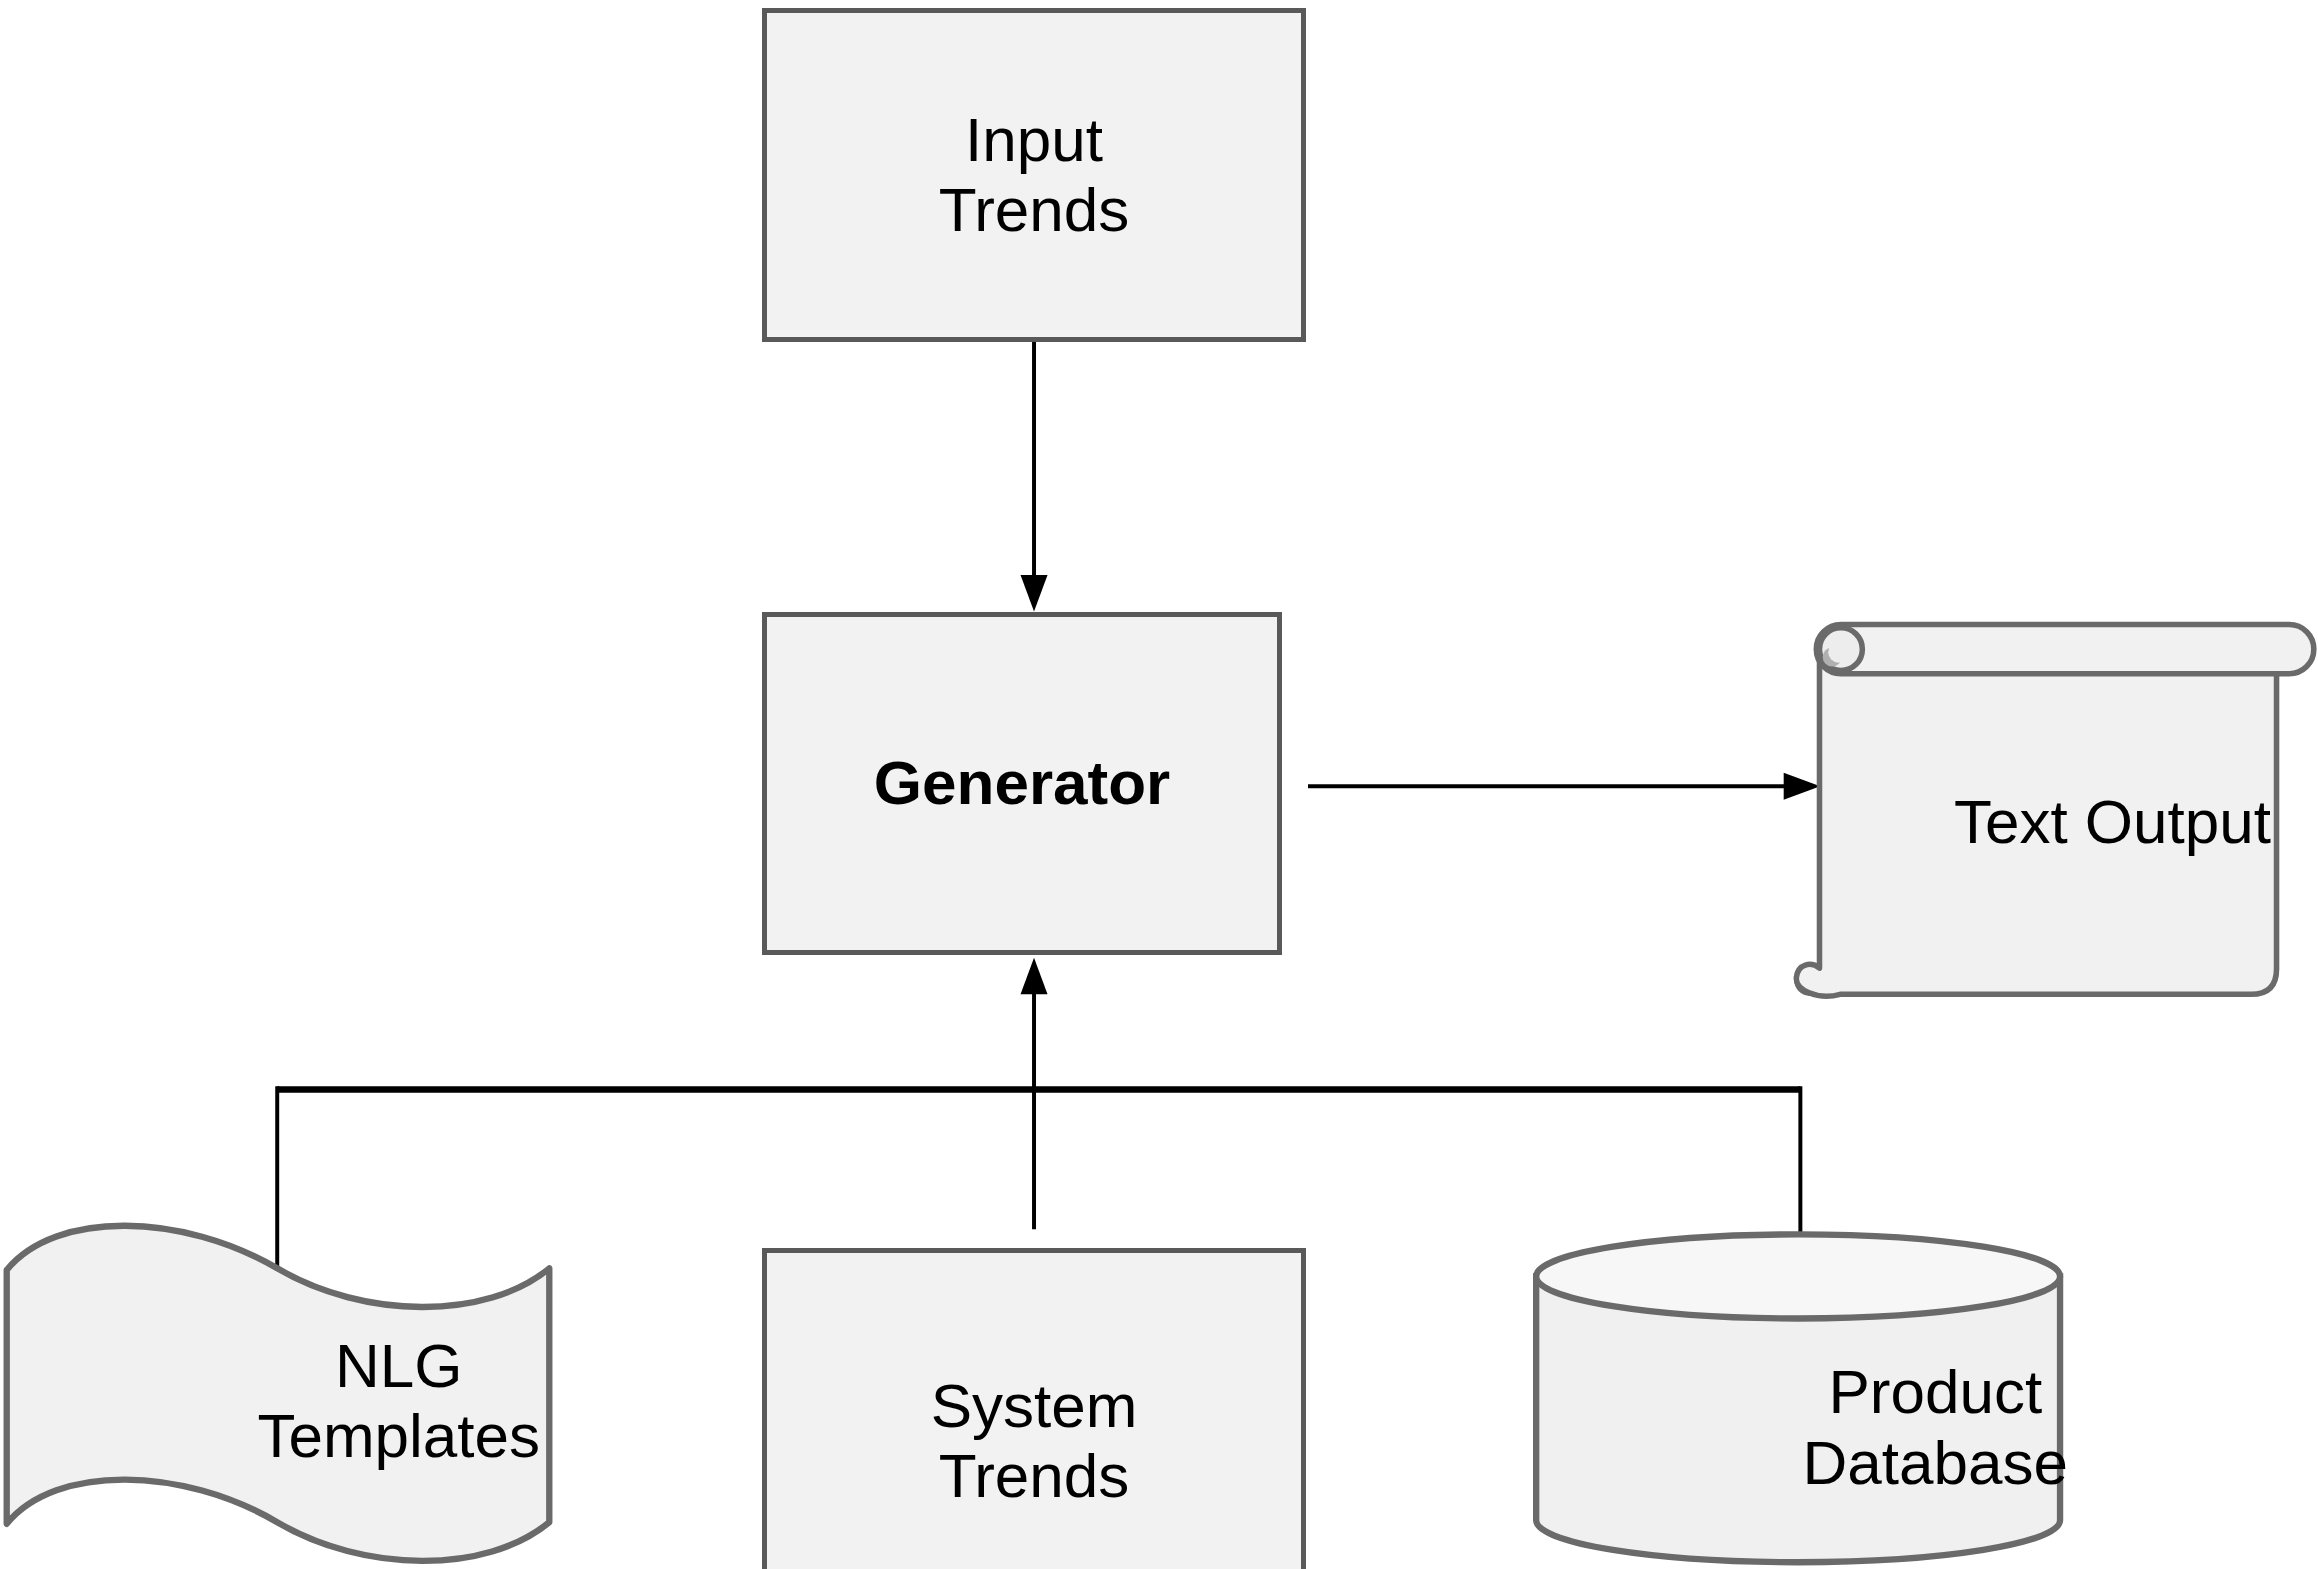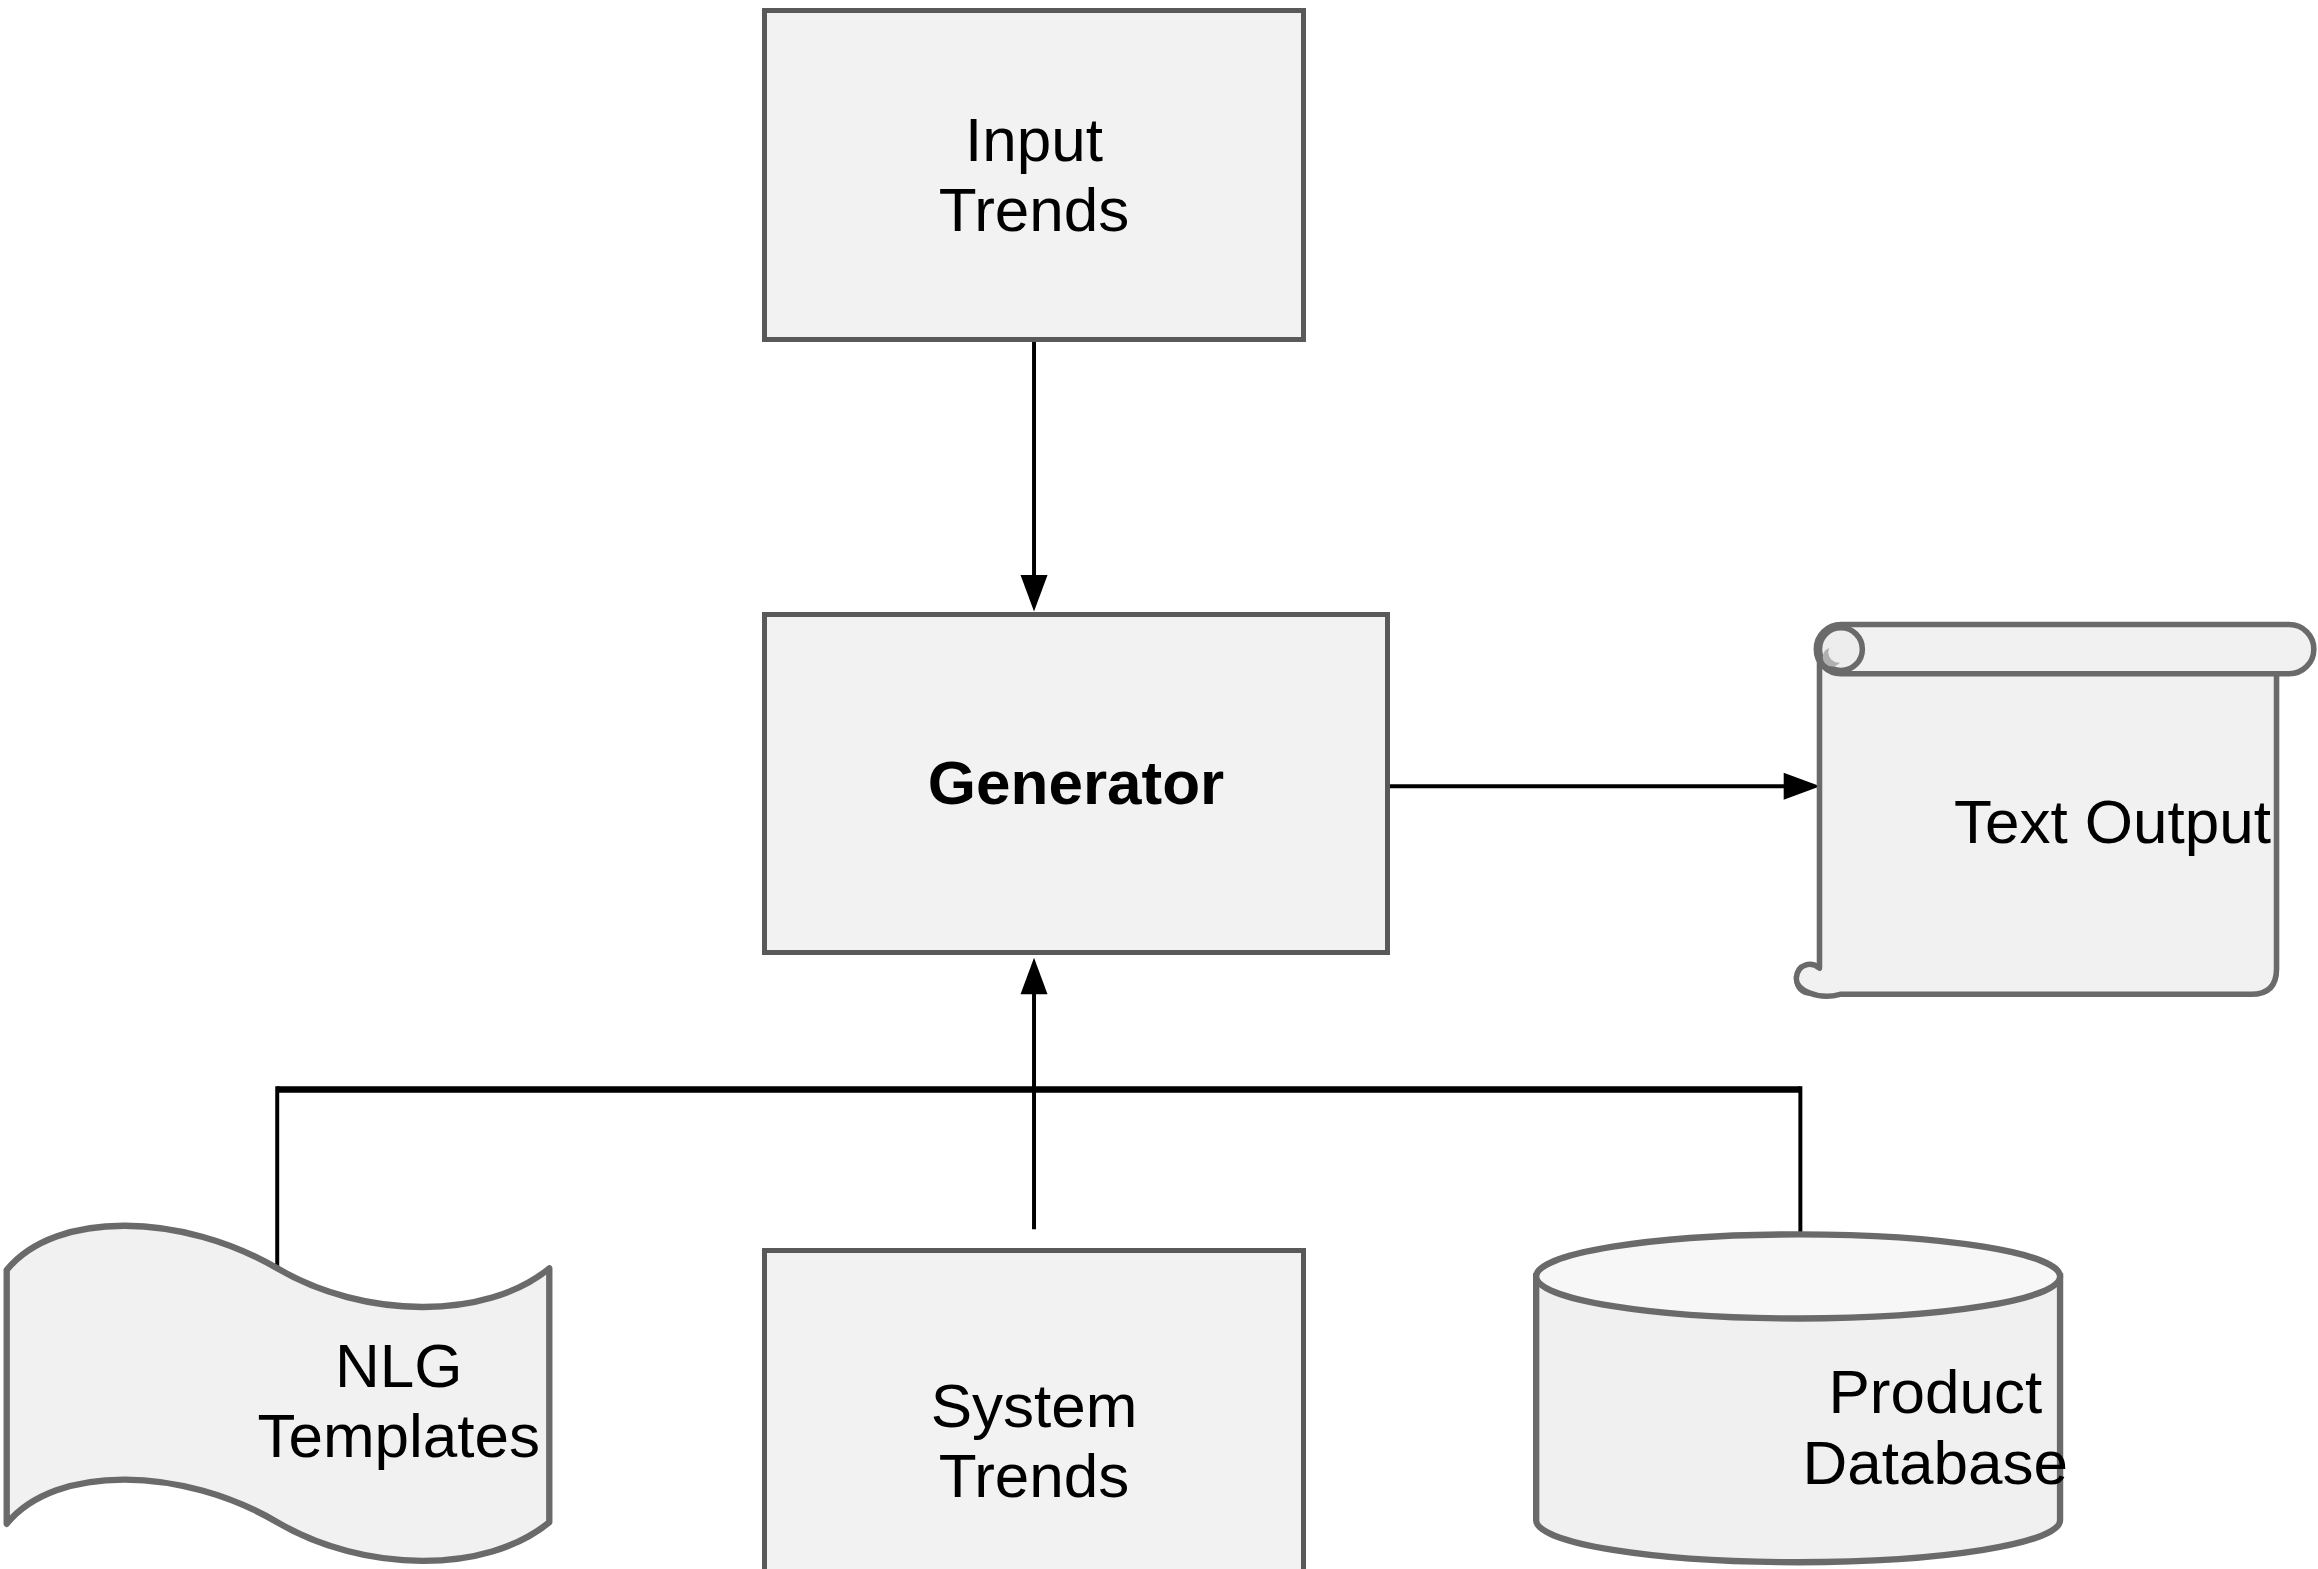--- a/index.html
+++ b/index.html
@@ -40,21 +40,21 @@
     position: absolute;
     display: flex;
     align-items: center;
     justify-content: flex-end;
     text-align: center;
     pointer-events: none;
   }
   .shape-svg { position: absolute; overflow: visible; }
 
   #node-input     { left: 762px;  top: 8px;   width: 544px; height: 334px; }
-  #node-generator { left: 762px;  top: 612px;  width: 628px; height: 343px; }
+  #node-generator { left: 762px;  top: 612px;  width: 520px; height: 343px; }
   #node-system    { left: 762px;  top: 1227px; width: 544px; height: 386px; margin-top: 21px; }
 
   #shape-flag     { left: 0px;    top: 1216px; width: 556px; height: 353px; }
   #label-flag     { left: 48px;   top: 1294px; width: 492px; height: 214px; }
 
   #shape-cylinder { left: 1533px; top: 1231px; width: 535px; height: 337px; }
   #label-cylinder { left: 1533px; top: 1328px; width: 535px; height: 199px; }
 
   #shape-scroll   { left: 1783px; top: 621px;  width: 534px; height: 384px; }
   #label-scroll   { left: 1826px; top: 675px;  width: 445px; height: 294px; }

